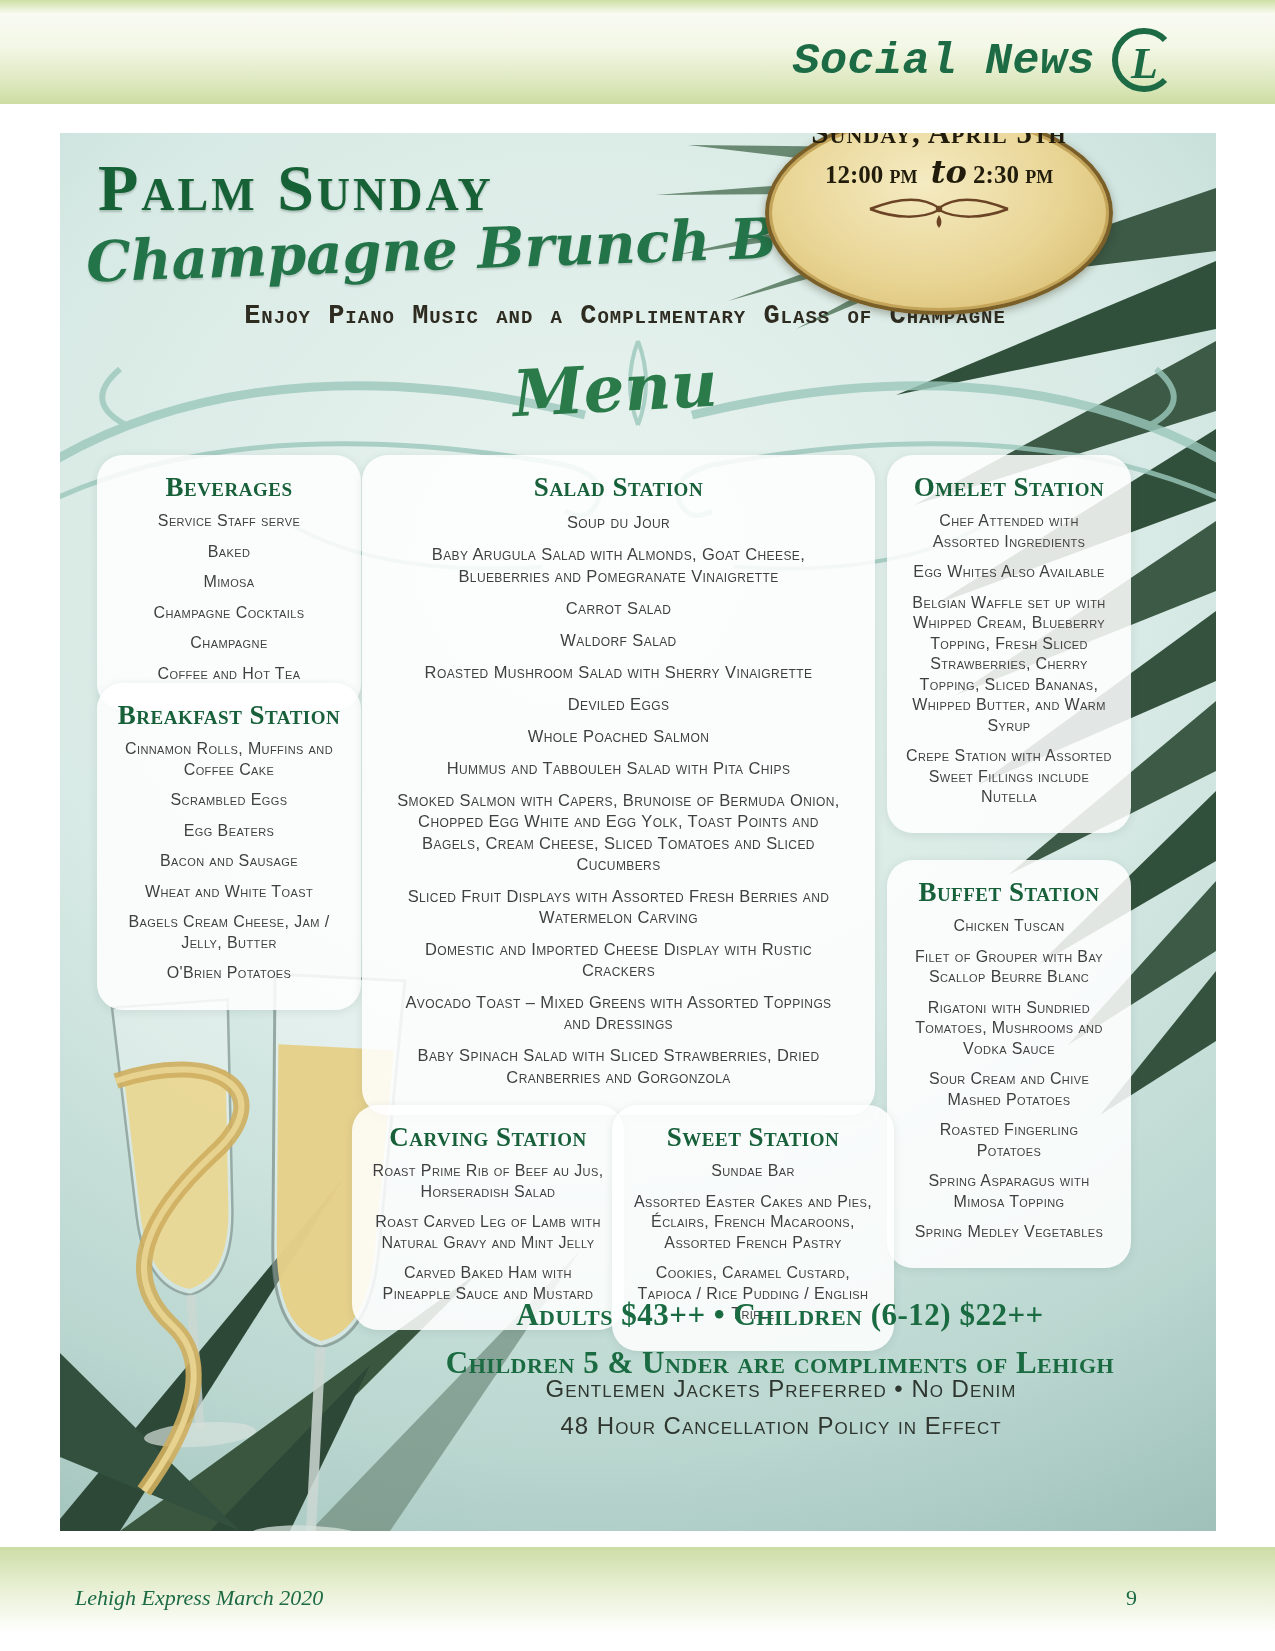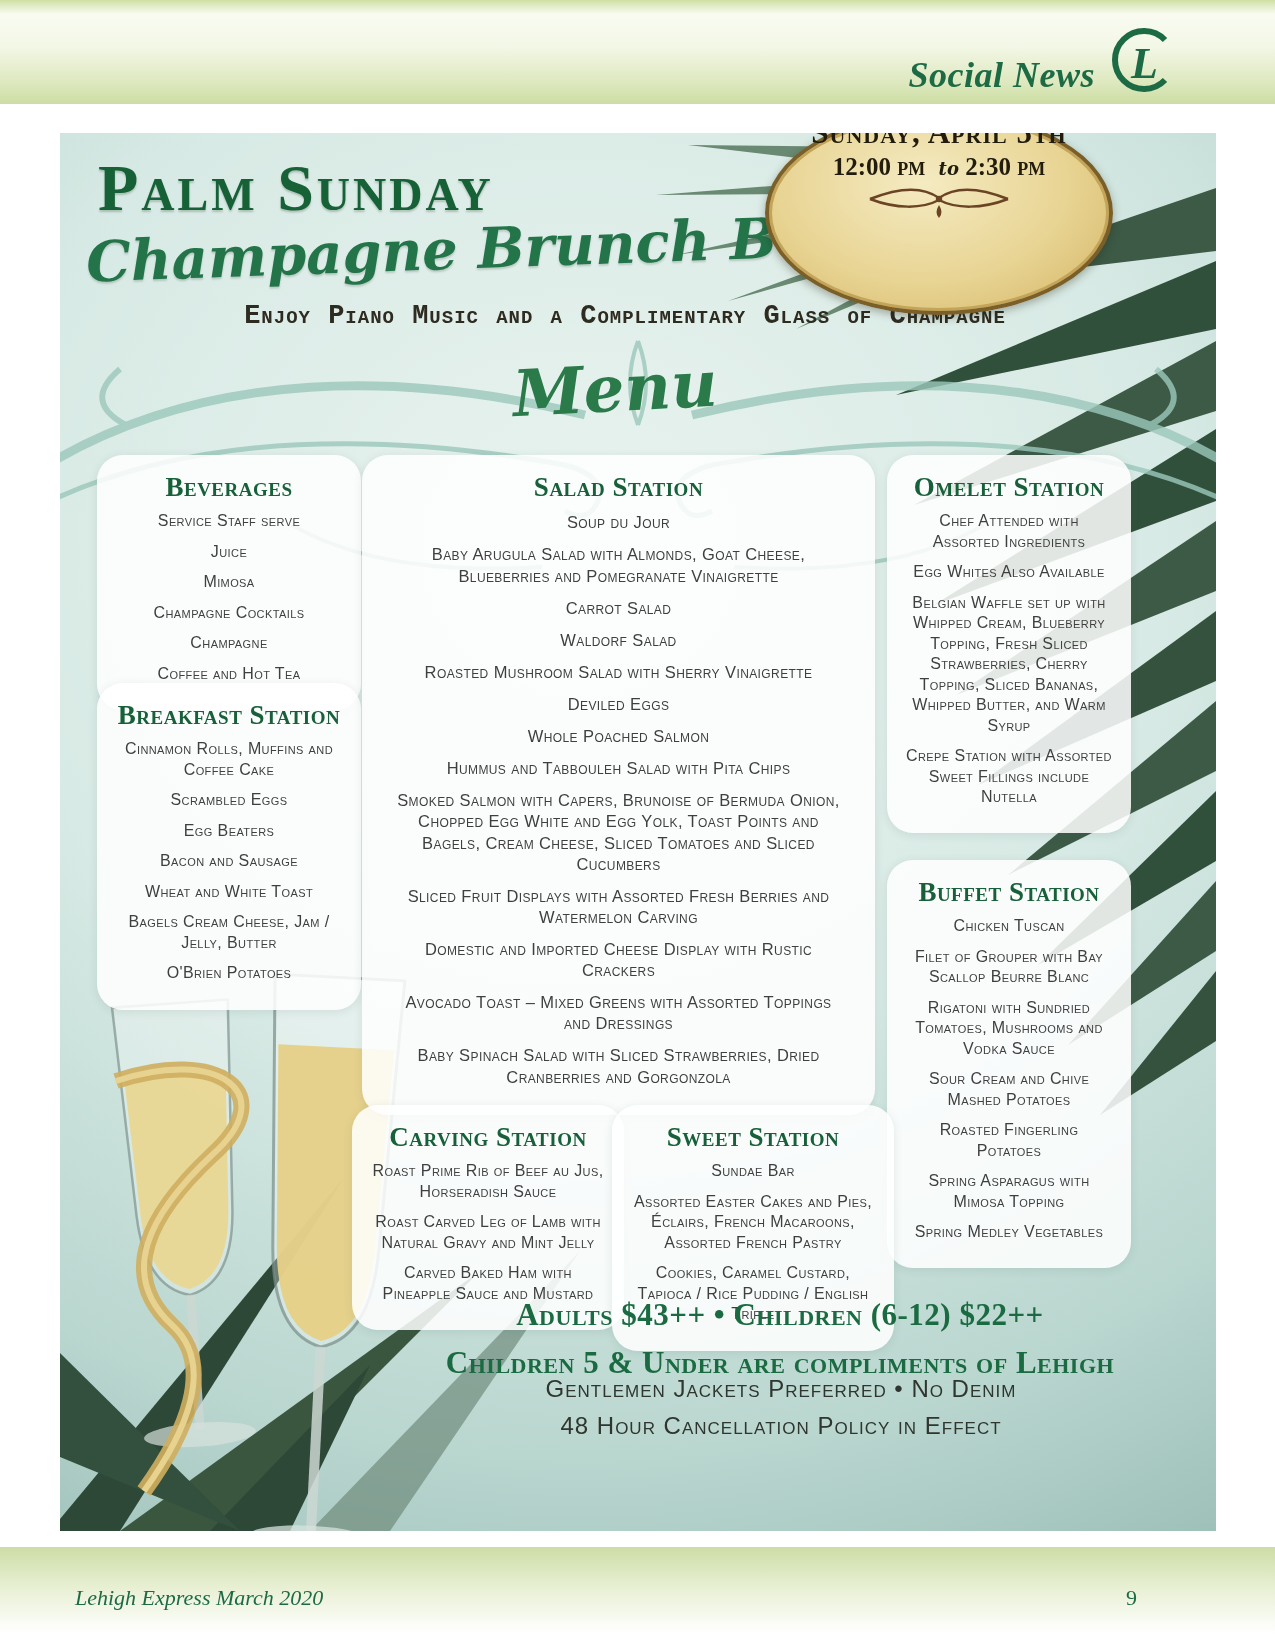--- a/index.html
+++ b/index.html
@@ -1,22 +1,22 @@
 <!DOCTYPE html>
 <html><head>
 <meta charset="utf-8">
 <style>
   html,body{margin:0;padding:0;background:#ffffff;}
   .page{position:relative;width:1275px;height:1651px;margin:0 auto;background:#ffffff;overflow:hidden;
         font-family:"Liberation Sans",sans-serif;}
   
   .masthead{position:absolute;left:0;top:0;width:1275px;height:104px;
     background:linear-gradient(180deg,#cfe0a4 0px,#f9fbf2 14px,#f3f7e6 45%,#dde8be 80%,#cddda3 100%);}
-  .masthead-title{position:absolute;right:180px;top:36px;font-family:Liberation Serif, serif;
-    font-style:italic;font-weight:bold;font-size:36px;color:#1d6b45;letter-spacing:.5px;margin-top:18px;}
+  .masthead-title{position:absolute;right:180px;top:36px;font-family:Liberation Mono, monospace;
+    font-style:italic;font-weight:bold;font-size:45px;color:#1d6b45;letter-spacing:.5px;}
   .monogram{position:absolute;right:98px;top:24px;width:70px;height:72px;}
   
   .footband{position:absolute;left:0;top:1547px;width:1275px;height:86px;
     background:linear-gradient(180deg,#cddda6 0%,#e7efd2 45%,#ffffff 100%);}
   .foot-issue{position:absolute;left:75px;top:1585px;font-family:"Liberation Serif",serif;
     font-style:italic;font-size:22px;color:#1d6b45;}
   .foot-page{position:absolute;right:138px;top:1585px;font-family:"Liberation Serif",serif;
     font-size:22px;color:#1d6b45;}
   
   .flyer{position:absolute;left:60px;top:133px;width:1156px;height:1398px;overflow:hidden;
@@ -38,21 +38,21 @@
   
   .badge{position:absolute;left:705px;top:-22px;width:340px;height:196px;border-radius:50%;
       background:radial-gradient(ellipse at 45% 35%, #f5ebc2 0%, #e8d493 55%, #d2b364 100%);
       border:4px solid #7a5f28;box-shadow:0 0 0 3px #c3a459 inset, 0 3px 8px rgba(40,40,20,.35);
       text-align:center;z-index:3;}
   .badge .b1{font-family:"Liberation Serif",serif;font-weight:bold;
       font-variant:small-caps;font-size:31px;color:#211c0b;letter-spacing:1px;}
   .badge .b2{margin-top:2px;font-family:"Liberation Serif",serif;font-weight:bold;
       font-variant:small-caps;font-size:25px;color:#211c0b;}
   .badge .b2 .to{font-family:"DejaVu Serif",serif;font-style:italic;font-variant:normal;
-      font-weight:bold;font-size:18px;margin-left:7px;}
+      font-weight:bold;font-size:32px;margin-left:7px;}
   .badge svg{margin-top:4px;}
   
   .card{position:absolute;background:rgba(255,255,255,.86);border-radius:26px;
       box-shadow:0 2px 10px rgba(60,90,80,.12);padding:14px 8px 16px;z-index:4;}
   .card h2{margin:4px 6px 10px;text-align:center;font-family:"Liberation Serif",serif;
       font-weight:bold;font-variant:small-caps;font-size:27px;line-height:1.05;color:#17603a;letter-spacing:.5px;}
   .card p{margin:10px 10px;text-align:center;font-variant:small-caps;font-size:16px;
       line-height:1.28;color:#3f3f3f;letter-spacing:.4px;}
   .c-bev{left:37px;top:322px;width:248px;}
   .c-brk{left:37px;top:550px;width:248px;}
@@ -172,21 +172,21 @@
         <path d="M75,20 q-5,8 0,13 q5,-5 0,-13" fill="#6b4426"></path>
       </svg>
     </div>
 
     <div class="subtitle">Enjoy Piano Music and a Complimentary Glass of Champagne</div>
     <div class="menu-script">Menu</div>
 
     <div class="card c-bev">
       <h2>Beverages</h2>
       <p>Service Staff serve</p>
-      <p>Juice</p>
+      <p>Baked</p>
       <p>Mimosa</p>
       <p>Champagne Cocktails</p>
       <p>Champagne</p>
       <p>Coffee and Hot Tea</p>
     </div>
 
     <div class="card c-brk">
       <h2>Breakfast Station</h2>
       <p>Cinnamon Rolls, Muffins and Coffee Cake</p>
       <p>Scrambled Eggs</p>
@@ -228,21 +228,21 @@
       <p>Filet of Grouper with Bay Scallop Beurre Blanc</p>
       <p>Rigatoni with Sundried Tomatoes, Mushrooms and Vodka Sauce</p>
       <p>Sour Cream and Chive Mashed Potatoes</p>
       <p>Roasted Fingerling Potatoes</p>
       <p>Spring Asparagus with Mimosa Topping</p>
       <p>Spring Medley Vegetables</p>
     </div>
 
     <div class="card c-car">
       <h2>Carving Station</h2>
-      <p>Roast Prime Rib of Beef au Jus, Horseradish Sauce</p>
+      <p>Roast Prime Rib of Beef au Jus, Horseradish Salad</p>
       <p>Roast Carved Leg of Lamb with Natural Gravy and Mint Jelly</p>
       <p>Carved Baked Ham with Pineapple Sauce and Mustard</p>
     </div>
 
     <div class="card c-swt">
       <h2>Sweet Station</h2>
       <p>Sundae Bar</p>
       <p>Assorted Easter Cakes and Pies, Éclairs, French Macaroons, Assorted French Pastry</p>
       <p>Cookies, Caramel Custard, Tapioca / Rice Pudding / English Trifle</p>
     </div>

